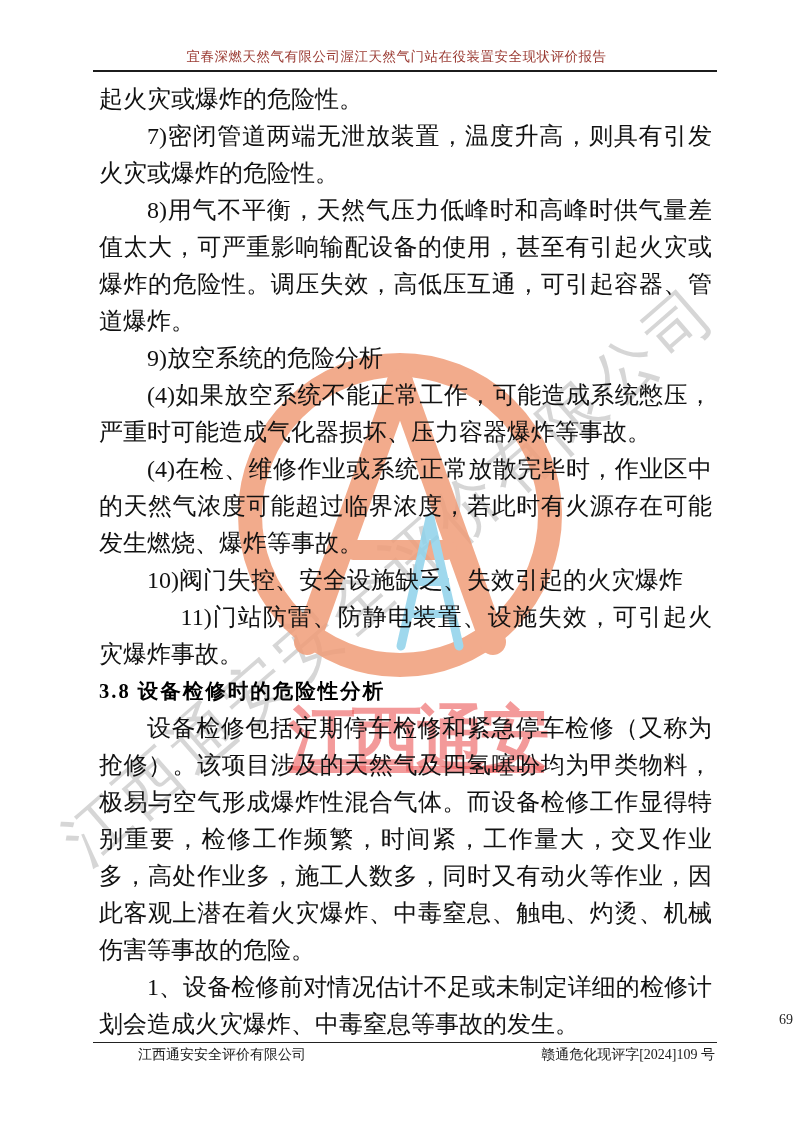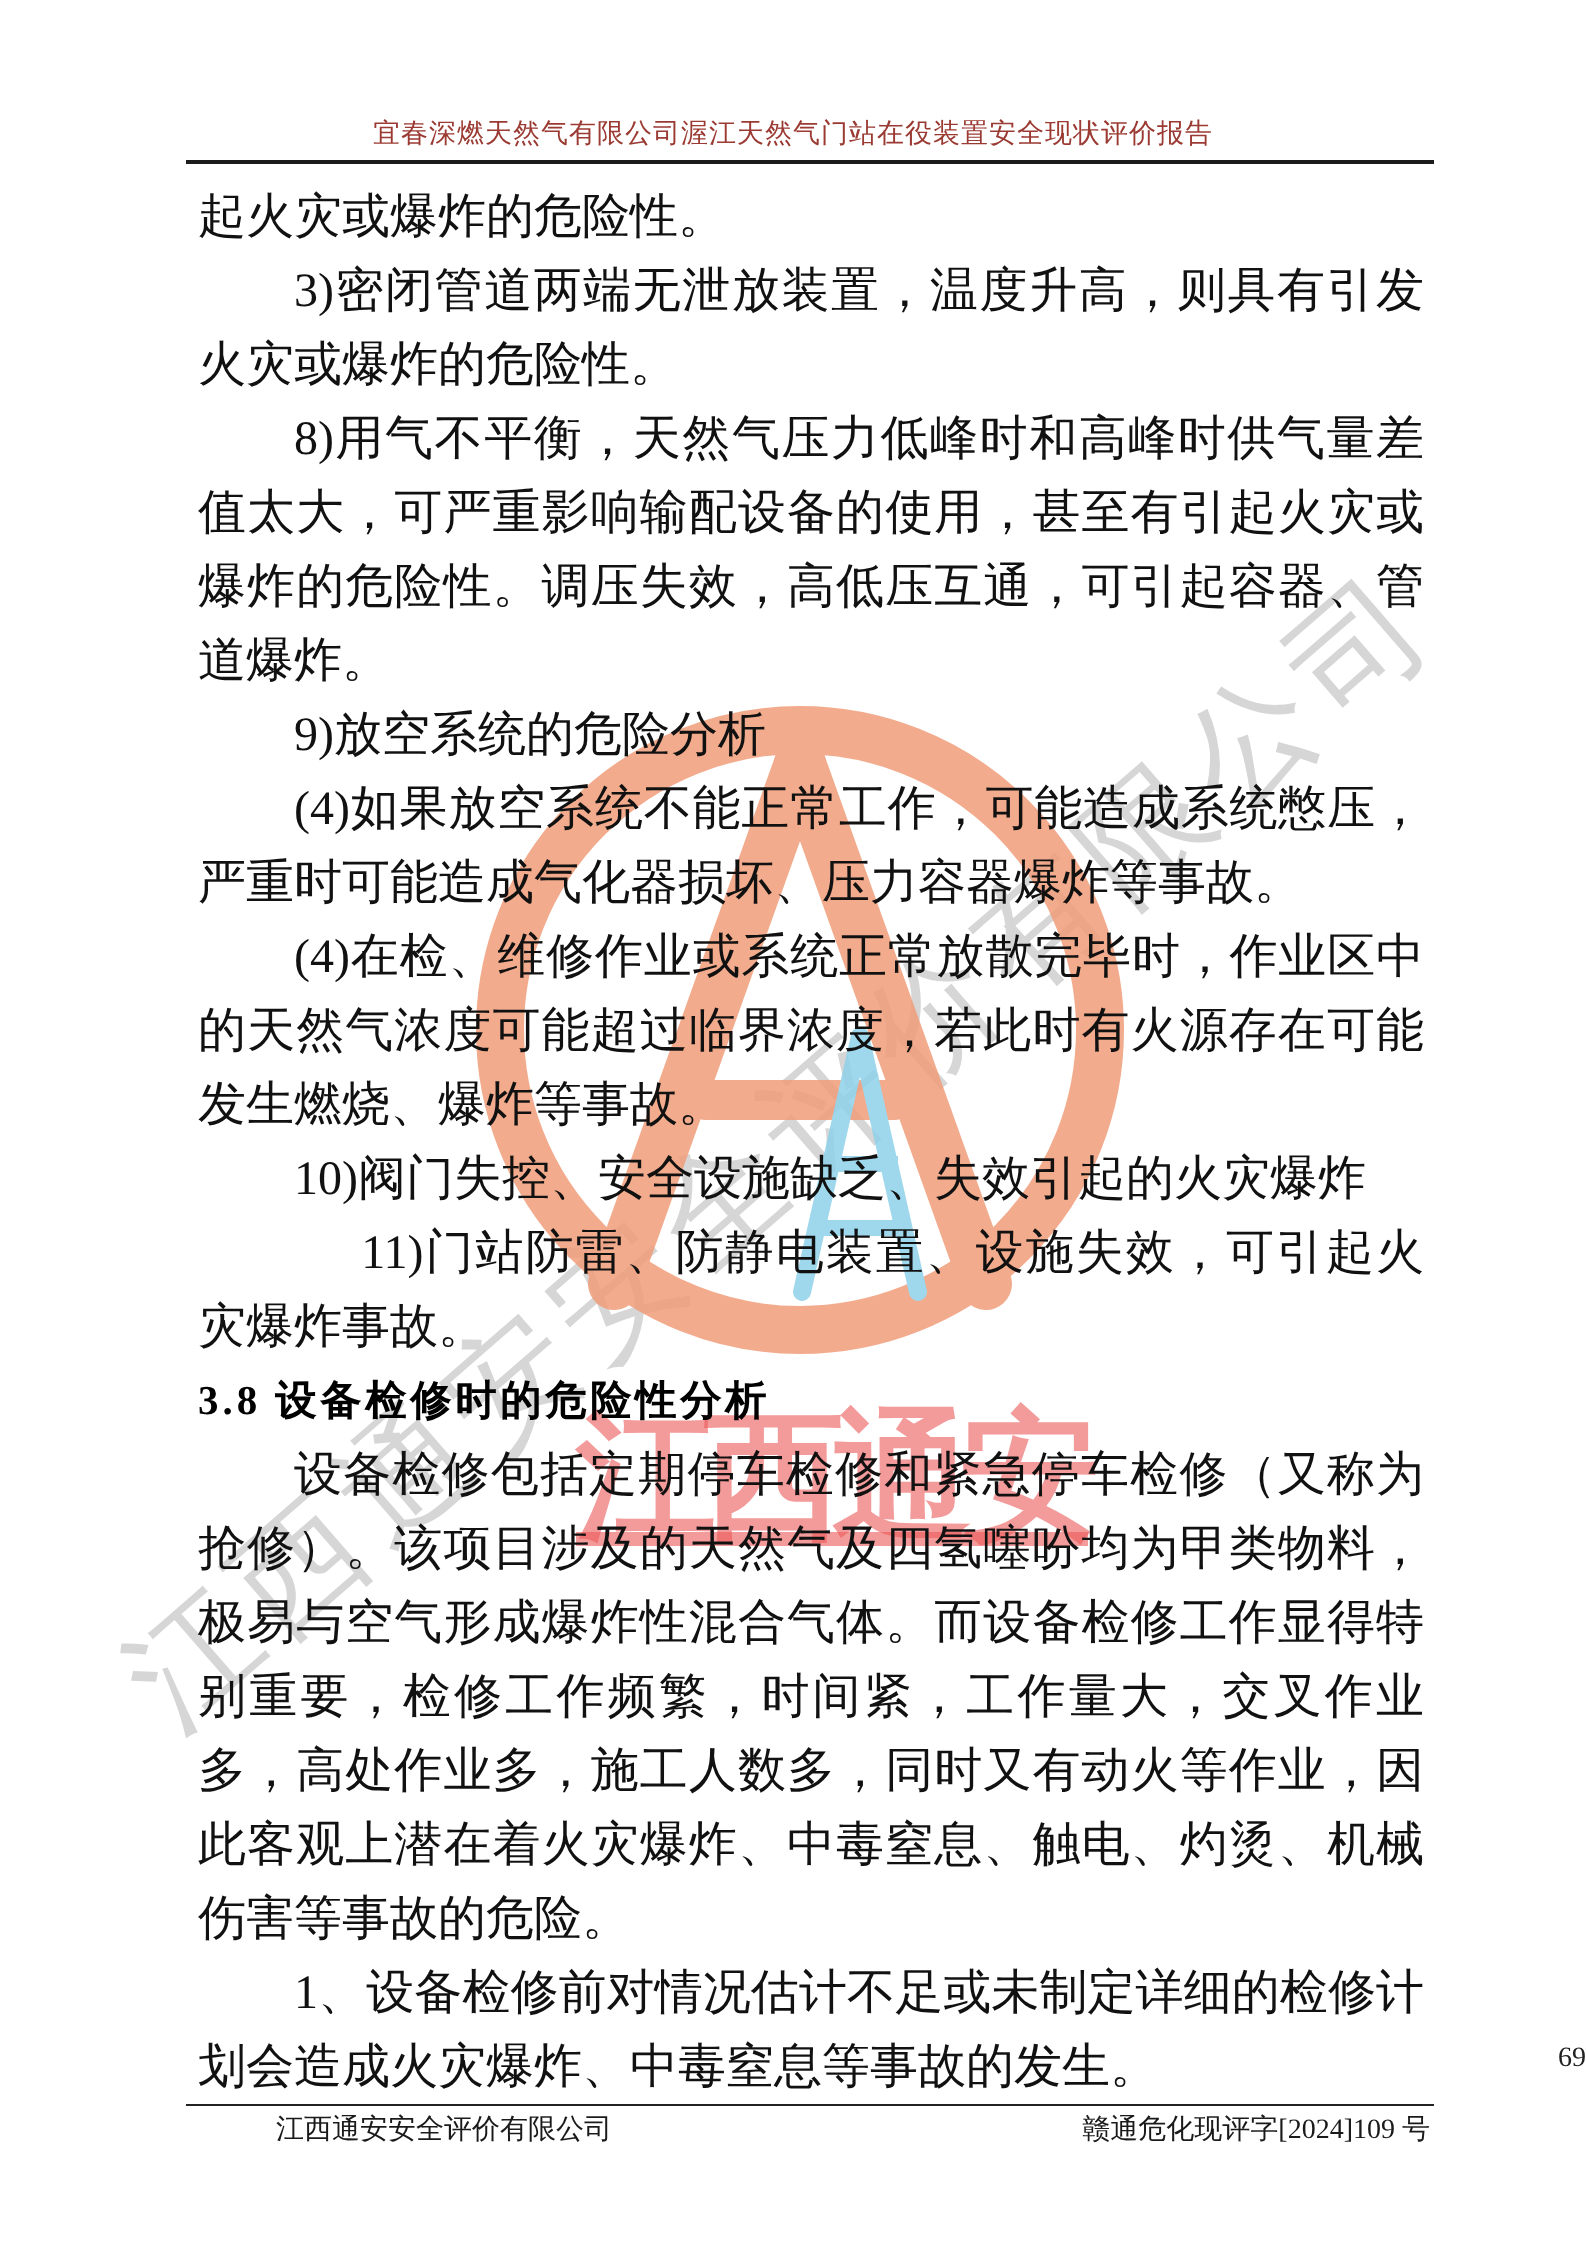--- a/index.html
+++ b/index.html
@@ -51,21 +51,20 @@
     color: rgba(235, 92, 92, 0.62);
     white-space: nowrap;
     font-family: "Liberation Serif", serif;
     text-decoration: underline;
   }
   
   .content {
     position: absolute;
     inset: 0;
     z-index: 1;
-    margin-top: 10px;
   }
   .header-title {
     position: absolute;
     top: 48px;
     left: 0;
     right: 0;
     text-align: center;
     font-size: 13.5px;
     color: #9a3a32;
     letter-spacing: 0.5px;
@@ -161,21 +160,21 @@
 
     <div class="wm-stamp">江西通安</div>
   </div>
 
   <div class="content">
     <div class="header-title">宜春深燃天然气有限公司渥江天然气门站在役装置安全现状评价报告</div>
     <div class="header-rule"></div>
 
     <div class="doc-body" id="doc-body">
         <p class="">起火灾或爆炸的危险性。</p>
-        <p class="indent-first">3)密闭管道两端无泄放装置，温度升高，则具有引发火灾或爆炸的危险性。</p>
+        <p class="indent-first">7)密闭管道两端无泄放装置，温度升高，则具有引发火灾或爆炸的危险性。</p>
         <p class="indent-first">8)用气不平衡，天然气压力低峰时和高峰时供气量差值太大，可严重影响输配设备的使用，甚至有引起火灾或爆炸的危险性。调压失效，高低压互通，可引起容器、管道爆炸。</p>
         <p class="indent-first">9)放空系统的危险分析</p>
         <p class="indent-first">(4)如果放空系统不能正常工作，可能造成系统憋压，严重时可能造成气化器损坏、压力容器爆炸等事故。</p>
         <p class="indent-first">(4)在检、维修作业或系统正常放散完毕时，作业区中的天然气浓度可能超过临界浓度，若此时有火源存在可能发生燃烧、爆炸等事故。</p>
         <p class="indent-first">10)阀门失控、安全设施缺乏、失效引起的火灾爆炸</p>
         <p class="indent-wide">11)门站防雷、防静电装置、设施失效，可引起火灾爆炸事故。</p>
         <p class="section-heading">3.8 设备检修时的危险性分析</p>
         <p class="indent-first">设备检修包括定期停车检修和紧急停车检修（又称为抢修）。该项目涉及的天然气及四氢噻吩均为甲类物料，极易与空气形成爆炸性混合气体。而设备检修工作显得特别重要，检修工作频繁，时间紧，工作量大，交叉作业多，高处作业多，施工人数多，同时又有动火等作业，因此客观上潜在着火灾爆炸、中毒窒息、触电、灼烫、机械伤害等事故的危险。</p>
         <p class="indent-first">1、设备检修前对情况估计不足或未制定详细的检修计划会造成火灾爆炸、中毒窒息等事故的发生。</p>
       </div>

